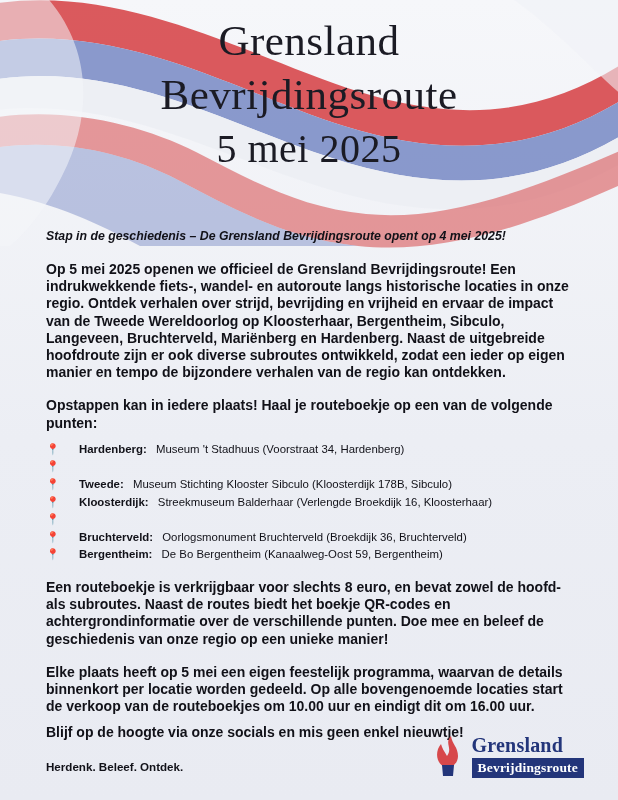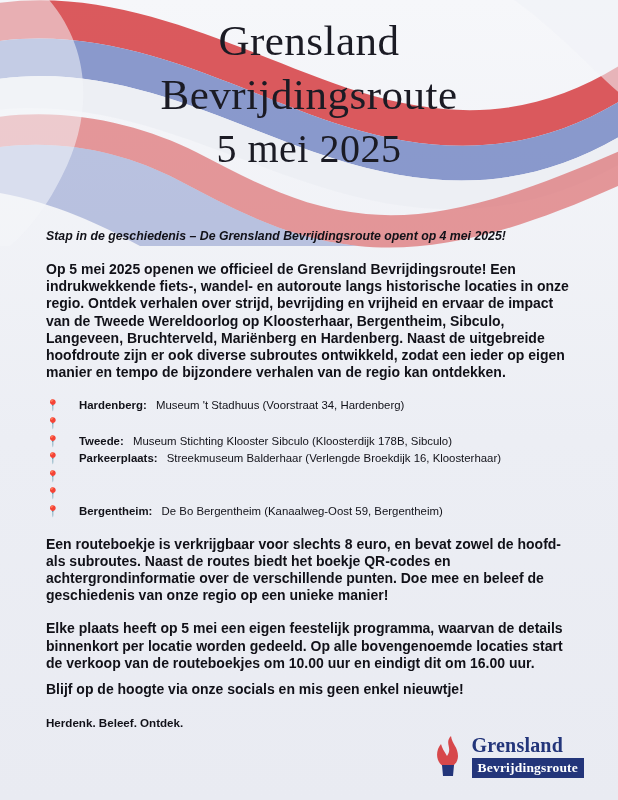--- a/index.html
+++ b/index.html
@@ -112,42 +112,44 @@
 
   <div class="title-block">
     <div class="title-line l1">Grensland</div>
     <div class="title-line l2">Bevrijdingsroute</div>
     <div class="title-line l3">5 mei 2025</div>
   </div>
 
   <div class="content">
     <div class="lede">Stap in de geschiedenis – De Grensland Bevrijdingsroute opent op 4 mei 2025!</div>
     <div class="para">Op 5 mei 2025 openen we officieel de Grensland Bevrijdingsroute! Een indrukwekkende fiets-, wandel- en autoroute langs historische locaties in onze regio. Ontdek verhalen over strijd, bevrijding en vrijheid en ervaar de impact van de Tweede Wereldoorlog op Kloosterhaar, Bergentheim, Sibculo, Langeveen, Bruchterveld, Mariënberg en Hardenberg. Naast de uitgebreide hoofdroute zijn er ook diverse subroutes ontwikkeld, zodat een ieder op eigen manier en tempo de bijzondere verhalen van de regio kan ontdekken.</div>
+    <div class="para tight">Opstappen kan in iedere plaats! Haal je routeboekje op een van de volgende punten:</div>
 
     <ul class="list">
       <li>
         <span class="pin">📍</span>
         <span><span class="place">Hardenberg:</span> <span class="addr">Museum 't Stadhuus (Voorstraat 34, Hardenberg)</span></span>
       </li>
       <li>
         <span class="pin">📍</span>
       </li>
       <li>
         <span class="pin">📍</span>
         <span><span class="place">Tweede:</span> <span class="addr">Museum Stichting Klooster Sibculo (Kloosterdijk 178B, Sibculo)</span></span>
       </li>
       <li>
         <span class="pin">📍</span>
-        <span><span class="place">Parkeerplaats:</span> <span class="addr">Streekmuseum Balderhaar (Verlengde Broekdijk 16, Kloosterhaar)</span></span>
+        <span><span class="place">Kloosterdijk:</span> <span class="addr">Streekmuseum Balderhaar (Verlengde Broekdijk 16, Kloosterhaar)</span></span>
       </li>
       <li>
         <span class="pin">📍</span>
       </li>
       <li>
         <span class="pin">📍</span>
+        <span><span class="place">Bruchterveld:</span> <span class="addr">Oorlogsmonument Bruchterveld (Broekdijk 36, Bruchterveld)</span></span>
       </li>
       <li>
         <span class="pin">📍</span>
         <span><span class="place">Bergentheim:</span> <span class="addr">De Bo Bergentheim (Kanaalweg-Oost 59, Bergentheim)</span></span>
       </li>
     </ul>
 
     <div class="para">Een routeboekje is verkrijgbaar voor slechts 8 euro, en bevat zowel de hoofd- als subroutes. Naast de routes biedt het boekje QR-codes en achtergrondinformatie over de verschillende punten. Doe mee en beleef de geschiedenis van onze regio op een unieke manier!</div>
     <div class="para tight">Elke plaats heeft op 5 mei een eigen feestelijk programma, waarvan de details binnenkort per locatie worden gedeeld. Op alle bovengenoemde locaties start de verkoop van de routeboekjes om 10.00 uur en eindigt dit om 16.00 uur.</div>
     <div class="para">Blijf op de hoogte via onze socials en mis geen enkel nieuwtje!</div>

